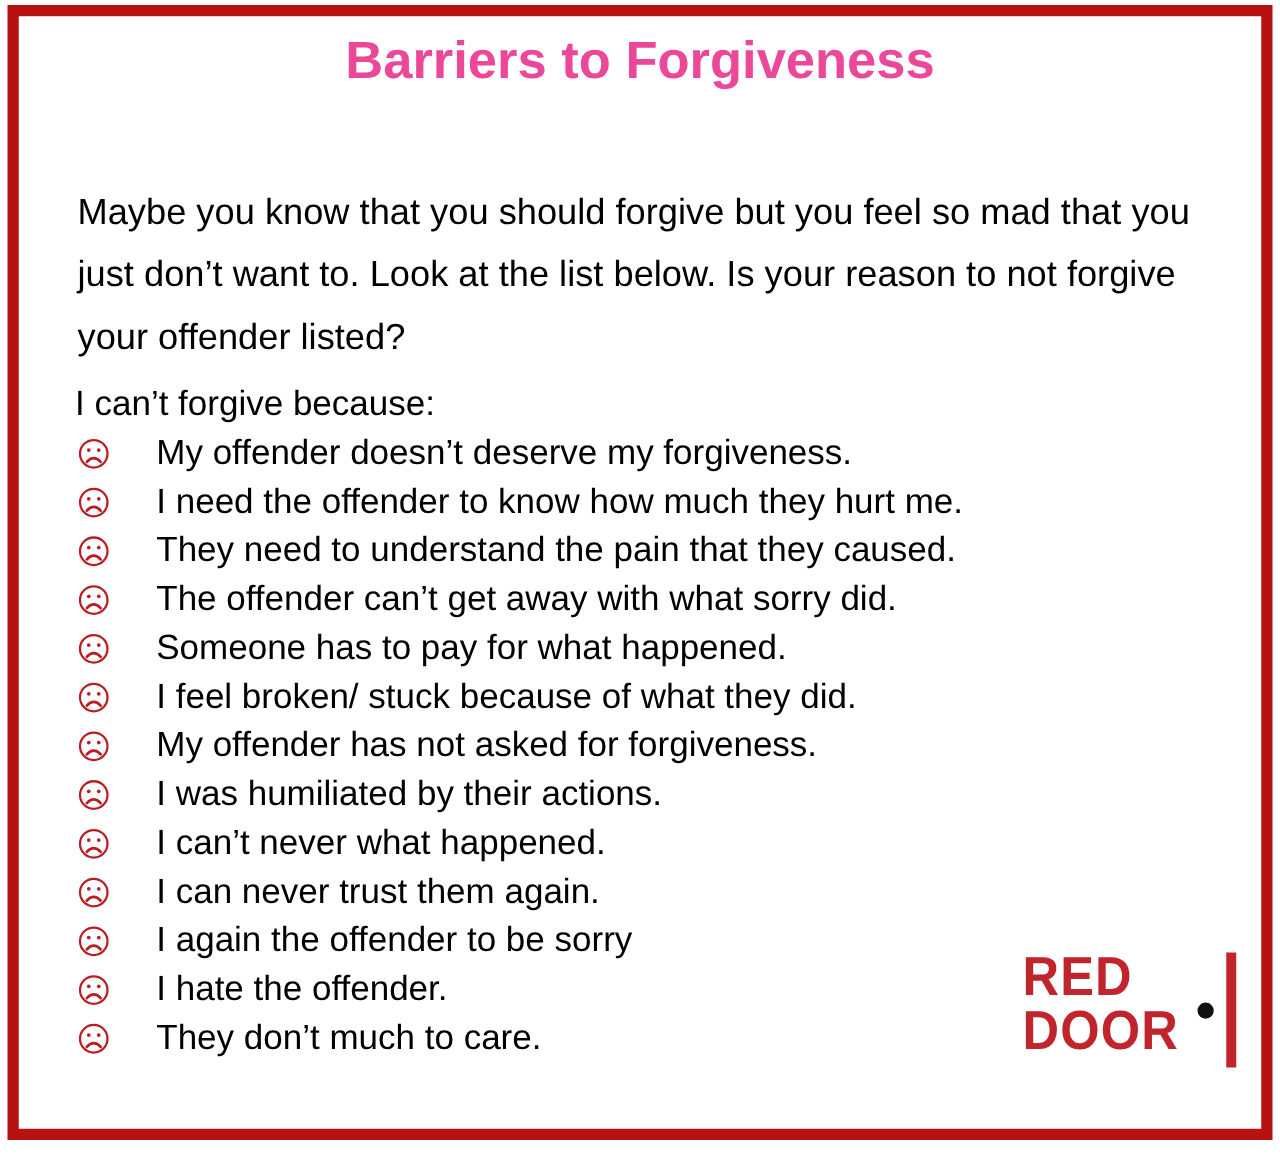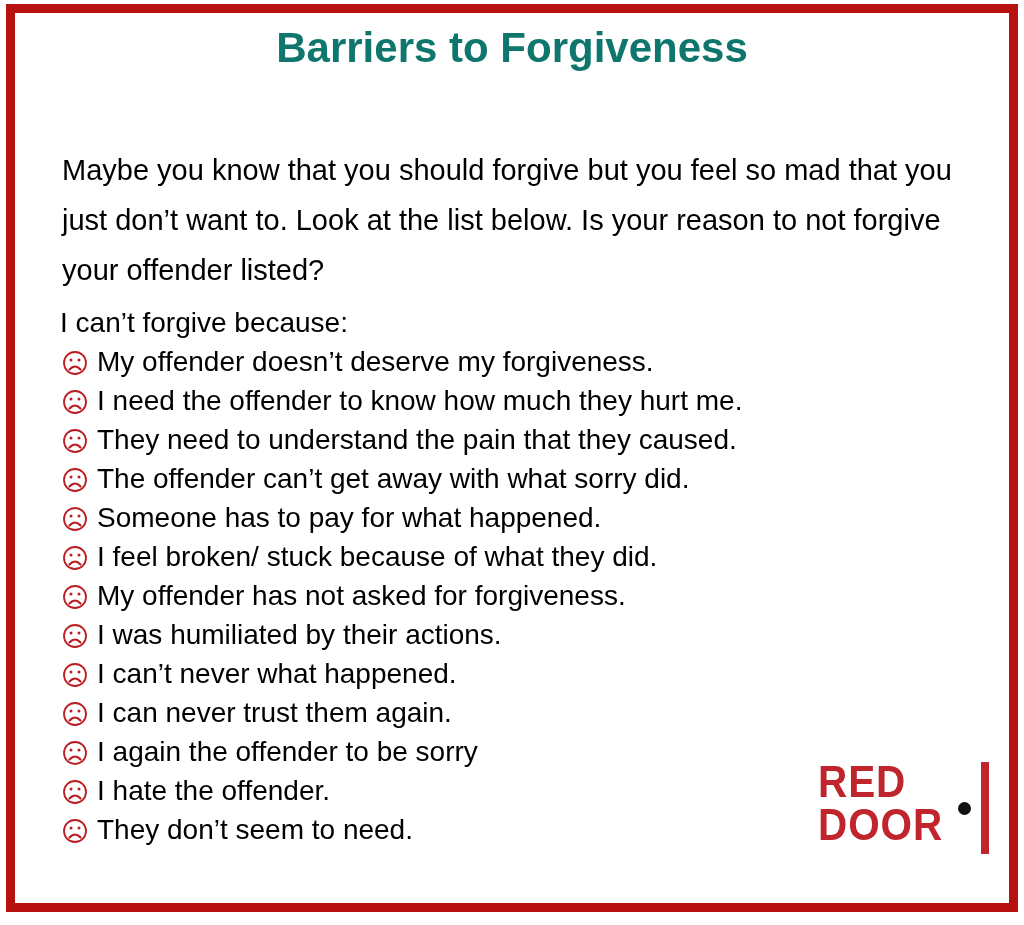--- a/index.html
+++ b/index.html
@@ -36,21 +36,21 @@
     top: 0;
     width: 1024px;
     height: 925px;
   }
   .title {
     position: absolute;
     left: 0;
     top: 26px;
     width: 1024px;
     text-align: center;
-    color: #0f766e;
+    color: #ec4899;
     font-size: 42px;
     font-weight: bold;
     letter-spacing: 0px;
     line-height: 1.05;
     white-space: nowrap;
   }
   .intro {
     position: absolute;
     left: 62px;
     top: 145px;
@@ -77,20 +77,21 @@
     list-style: none;
     margin: 0;
     padding: 0;
   }
   ul.barriers li {
     display: flex;
     align-items: center;
     height: 39px;
     line-height: 39px;
     white-space: nowrap;
+    gap: 28px;
   }
   .bullet {
     flex: 0 0 auto;
     width: 38px;
     display: inline-block;
     position: relative;
     height: 39px;
   }
   .bullet svg {
     position: absolute;
@@ -294,21 +295,21 @@
         </li>
         <li>
           <span class="bullet">
             <svg width="26" height="26" viewBox="0 0 26 26">
               <circle cx="13" cy="13" r="11" fill="none" stroke="#bb1e22" stroke-width="1.8"></circle>
               <circle cx="9" cy="10" r="1.5" fill="#bb1e22"></circle>
               <circle cx="17" cy="10" r="1.5" fill="#bb1e22"></circle>
               <path d="M7.5 19.5 Q13 13.5 18.5 19.5" fill="none" stroke="#bb1e22" stroke-width="2.2" stroke-linecap="round"></path>
             </svg>
           </span>
-          <span class="item-text">They don’t seem to need.</span>
+          <span class="item-text">They don’t much to care.</span>
         </li>
       </ul>
     </div>
 
     <div class="logo">
       <div class="logo-words">
         <span class="logo-word">RED</span>
         <span class="logo-word">DOOR</span>
       </div>
       <div class="logo-dot"></div>

